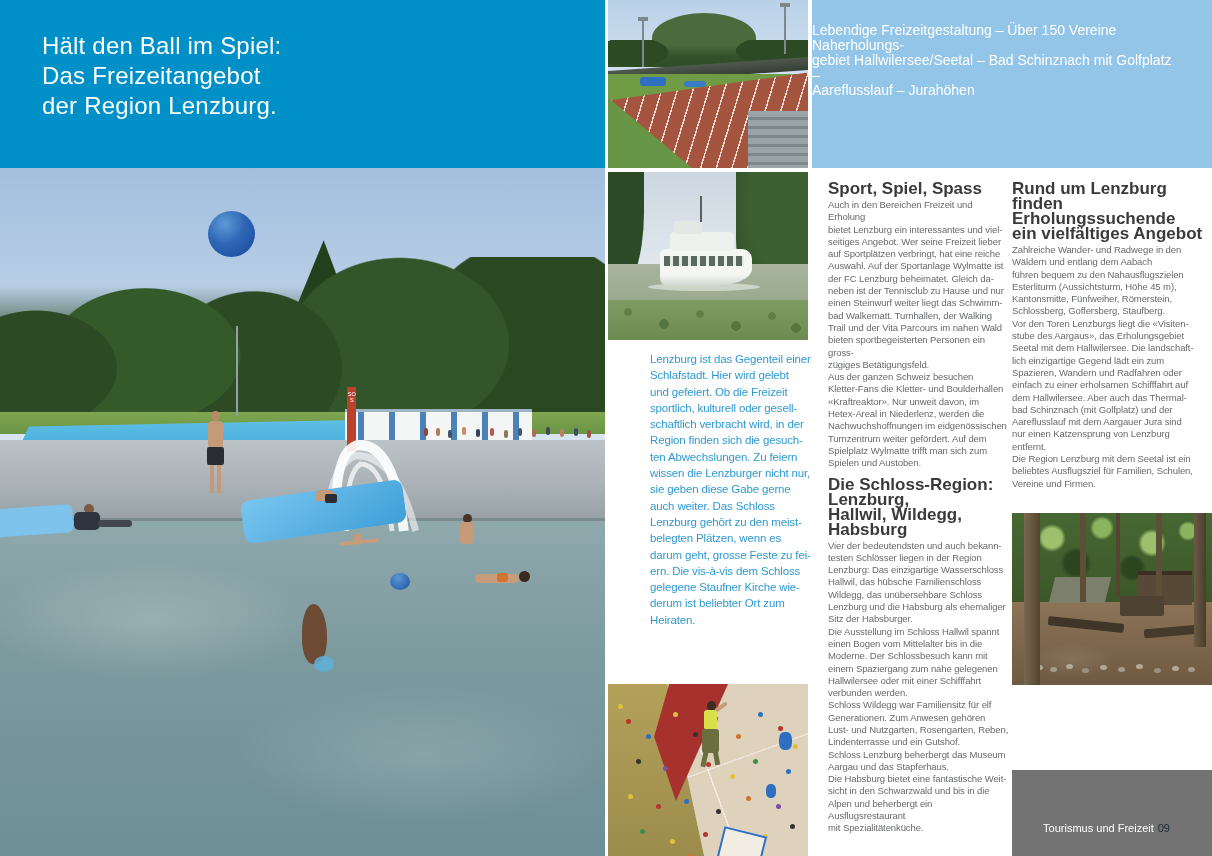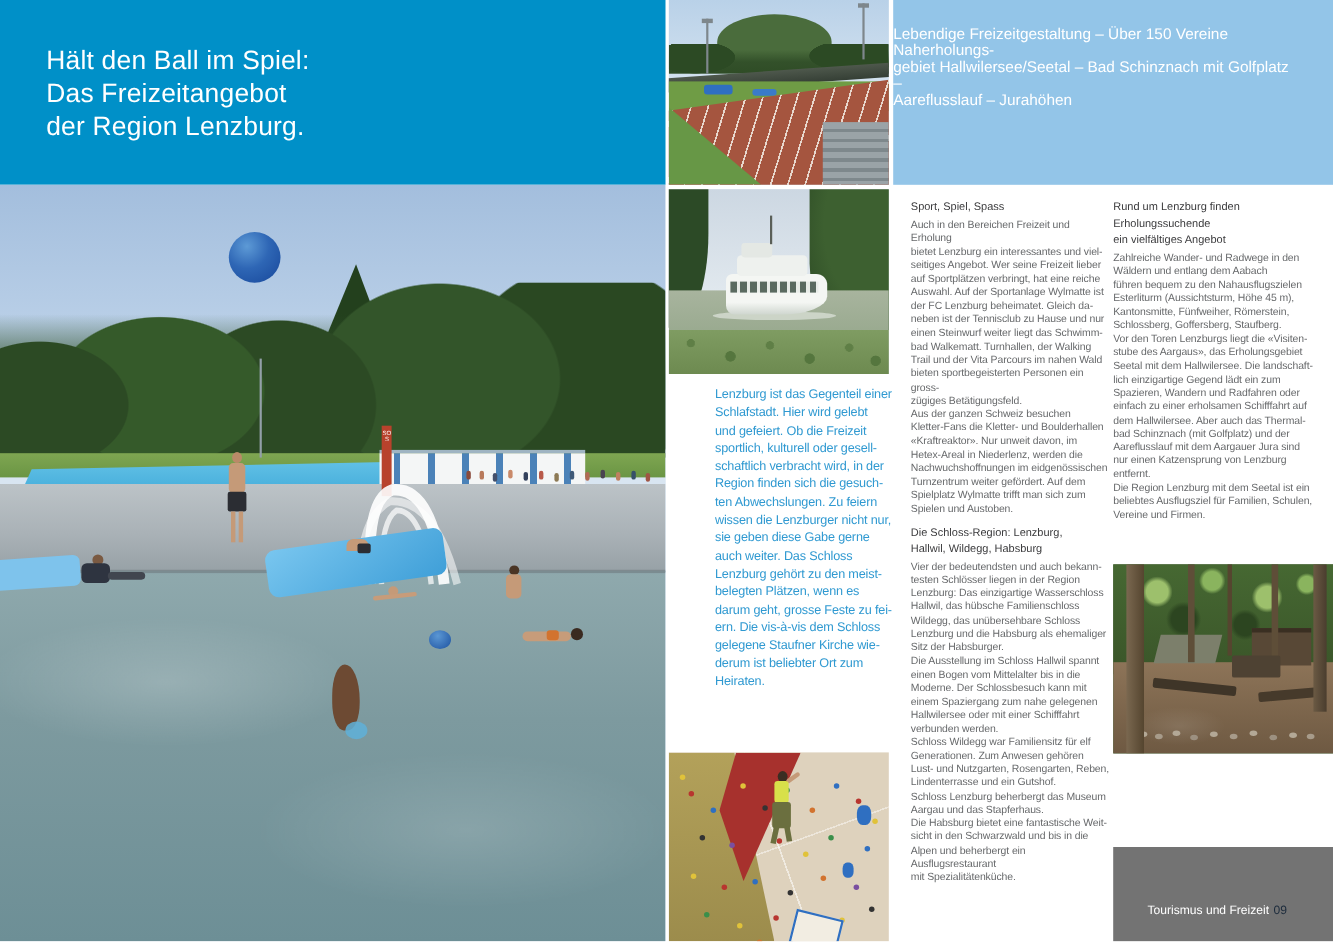--- a/index.html
+++ b/index.html
@@ -5,34 +5,34 @@
   html,body{margin:0;padding:0;background:#fff}
   .page{position:relative;width:1212px;height:856px;background:#fff;overflow:hidden;
         font-family:"Liberation Sans",sans-serif;-webkit-font-smoothing:antialiased}
   .abs{position:absolute}
   .pre{white-space:pre-line}
   .photo{position:absolute;overflow:hidden}
   .photo *{position:absolute}
 
   
   .header-block{left:0;top:0;width:605px;height:168px;background:#0090c8}
-  .page-title{left:42px;top:41px;font-size:24px;line-height:30px;color:#fff;letter-spacing:.2px}
+  .page-title{left:42px;top:31px;font-size:24px;line-height:30px;color:#fff;letter-spacing:.2px}
 
   
   .caption-block{left:812px;top:0;width:400px;height:168px;background:#93c5e8}
   .caption-text{left:0;top:23px;width:360px;font-size:14px;line-height:15px;color:#fff}
 
   
   .intro-text{left:650px;top:351px;width:176px;font-size:11.5px;line-height:16.3px;
               color:#2f99d1;letter-spacing:-.15px}
 
   
   .col1{left:828px;top:181px;width:182px}
   .col2{left:1012px;top:181px;width:202px}
-  .col-heading{font-size:10px;line-height:15px;color:#3a3a3c;font-weight:400;margin:0 0 3px 0}
+  .col-heading{font-size:17px;line-height:15px;color:#3a3a3c;font-weight:700;margin:0 0 3px 0}
   .body-text{font-size:9.5px;line-height:12.3px;color:#67696b;letter-spacing:-.1px;margin:0 0 6px 0}
 
   
   .footer-block{left:1012px;top:770px;width:200px;height:86px;background:#737373}
   .footer-text{position:absolute;right:42px;bottom:22px;font-size:11px;color:#fff;white-space:nowrap}
   .footer-text .pagenum{color:#1c2b3c;margin-left:4px}
 
   
   .pool{left:0;top:168px;width:605px;height:688px;background:#cfe0ee}
   .p-sky{inset:0;background:linear-gradient(180deg,#a3bedd 0%,#bdd2e9 22%,#d8e5f1 38%)}

